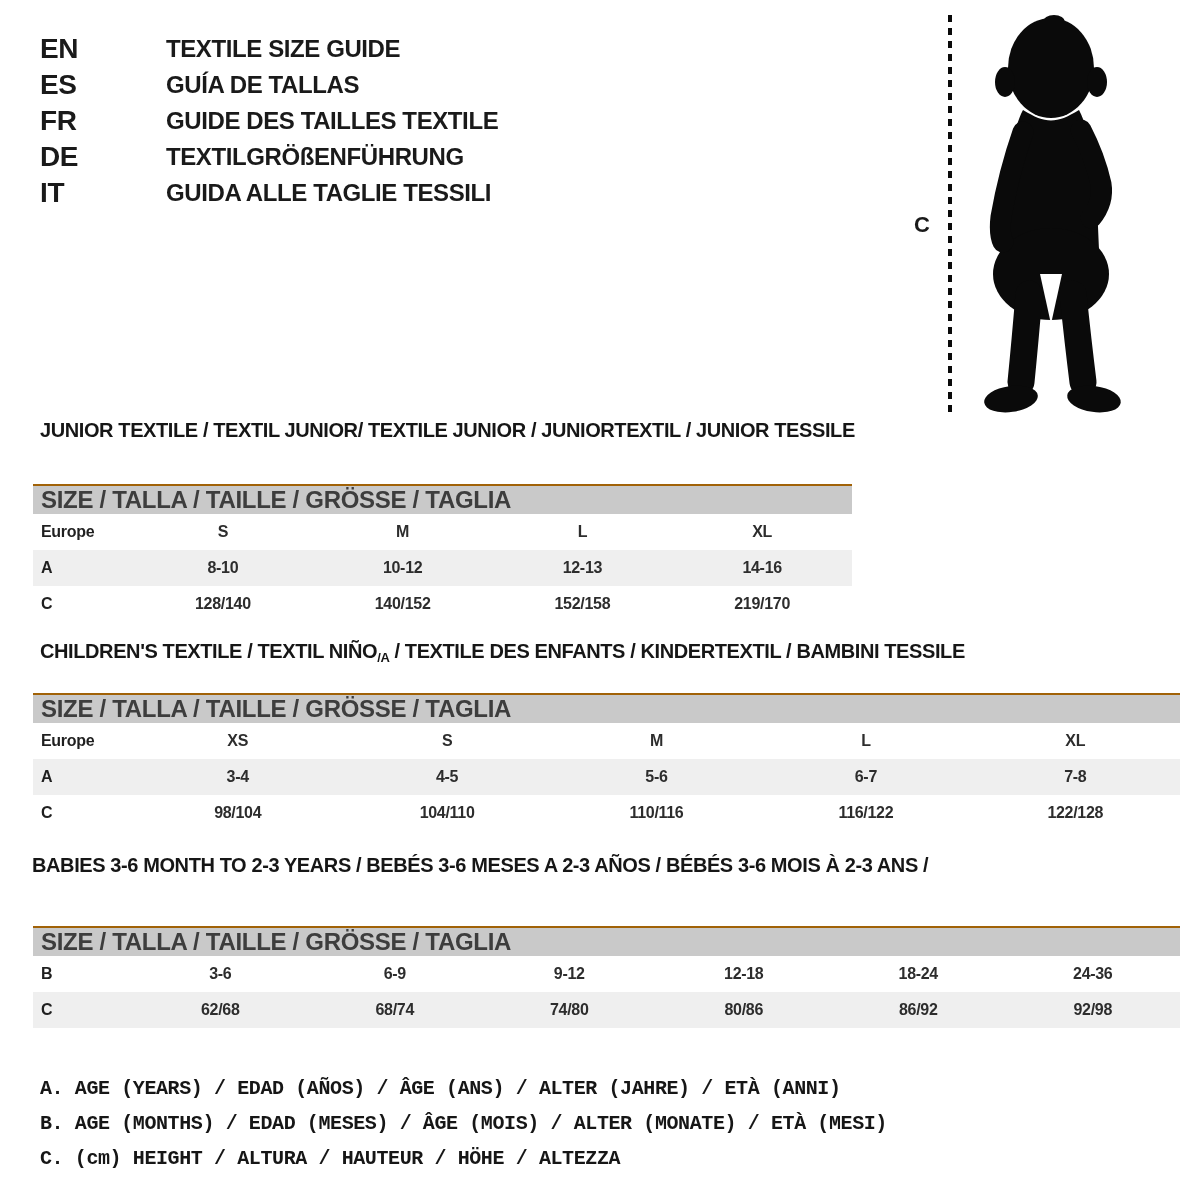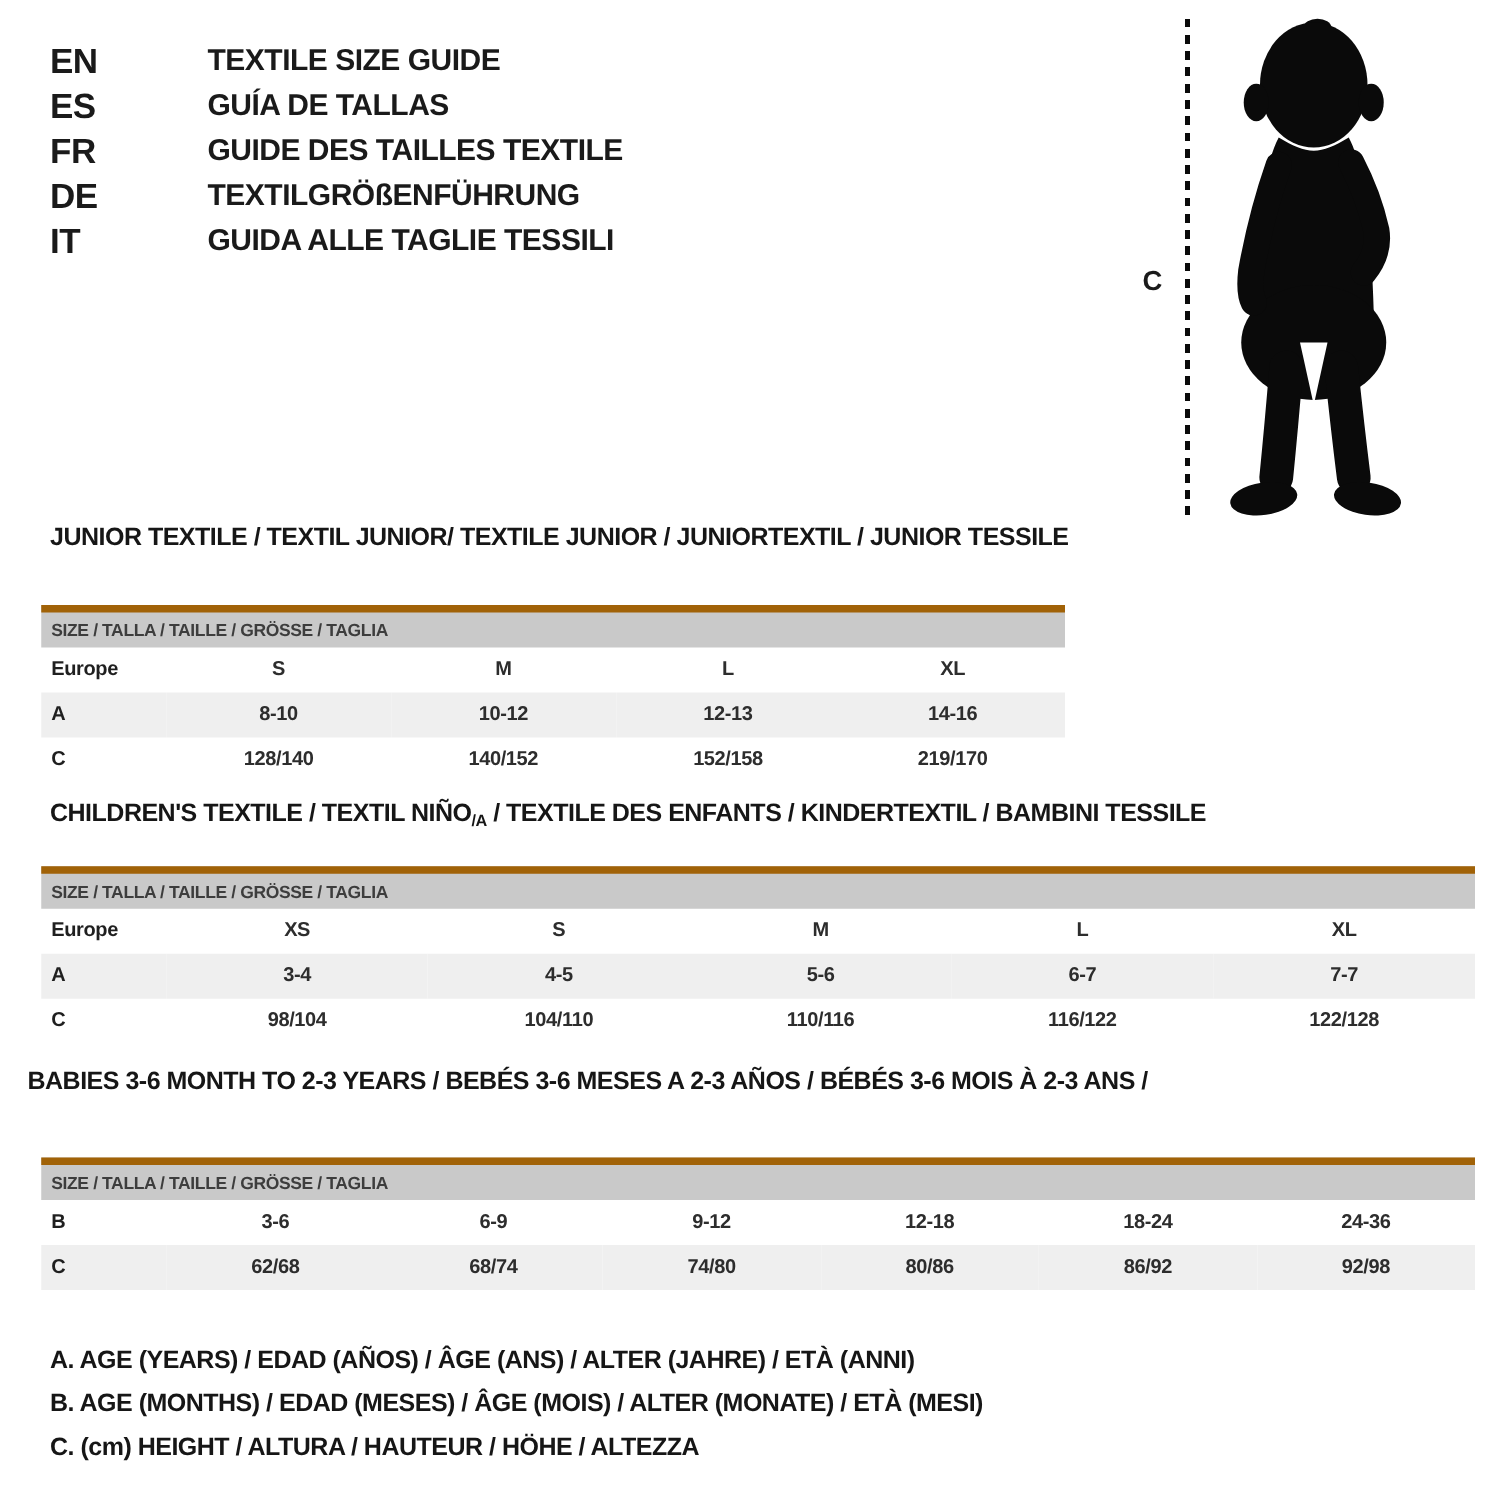--- a/index.html
+++ b/index.html
@@ -15,41 +15,41 @@
   
   .dash-line{position:absolute;left:948px;top:15px;width:4px;height:401px;
     background:repeating-linear-gradient(180deg,#0a0a0a 0 7px,transparent 7px 13px);}
   .c-label{position:absolute;left:914px;top:212px;font-size:22px;font-weight:700;}
   .silhouette{position:absolute;left:960px;top:12px;}
   
   .sec-title{position:absolute;font-size:20px;font-weight:700;color:#161616;
     letter-spacing:-0.4px;white-space:nowrap;line-height:24px;}
   #t1-title{left:40px;top:418px;}
   #t2-title{left:40px;top:639px;}
-  #t3-title1{left:22px;top:853px;}
+  #t3-title1{left:32px;top:853px;}
   #t3-title2{left:40px;top:883px;}
   .sub-small{font-size:13px;vertical-align:-4px;}
   
   .tbl-wrap{position:absolute;}
   #t1{left:33px;top:484px;width:819px;}
   #t2{left:33px;top:693px;width:1147px;}
   #t3{left:33px;top:926px;width:1147px;}
-  .size-bar{height:28px;background:#c9c9c9;border-top:6px solid #a16207;
-    font-size:14px;font-weight:700;color:#3d3d3d;line-height:28px;padding-left:8px;
+  .size-bar{height:28px;background:#c9c9c9;border-top:2px solid #a16207;
+    font-size:24px;font-weight:700;color:#3d3d3d;line-height:28px;padding-left:8px;
     letter-spacing:-0.3px;}
   table{width:100%;border-collapse:collapse;table-layout:fixed;}
   td{height:34px;font-size:16px;font-weight:700;color:#2d2d2d;text-align:center;
     letter-spacing:-0.3px;vertical-align:middle;}
   td.lbl{text-align:left;padding-left:8px;color:#1f1f1f;}
   tr.shaded{background:#efefef;}
   col.lblcol{width:100px;}
   
   .legend{position:absolute;left:40px;top:1071px;}
   .legend-line{font-size:20px;font-weight:700;letter-spacing:-0.4px;line-height:35px;
-    white-space:nowrap;color:#161616;}
+    white-space:nowrap;color:#161616;font-family:Liberation Mono, monospace;}
 </style>
 </head>
 <body>
 
 <div class="page">
 
   <div class="lang-block">
     <div class="lang-row">
       <span class="lang-code">EN</span>
       <span class="lang-label">TEXTILE SIZE GUIDE</span>
@@ -155,21 +155,21 @@
         <td>M</td>
         <td>L</td>
         <td>XL</td>
       </tr>
       <tr class="shaded">
         <td class="lbl">A</td>
         <td>3-4</td>
         <td>4-5</td>
         <td>5-6</td>
         <td>6-7</td>
-        <td>7-7</td>
+        <td>7-8</td>
       </tr>
       <tr>
         <td class="lbl">C</td>
         <td>98/104</td>
         <td>104/110</td>
         <td>110/116</td>
         <td>116/122</td>
         <td>122/128</td>
       </tr>
     </tbody>

